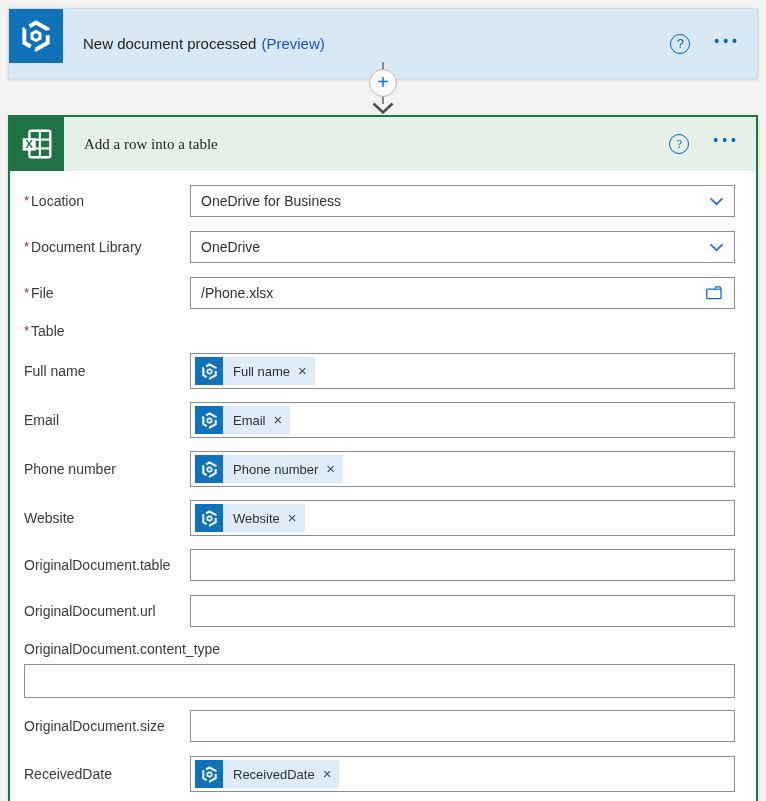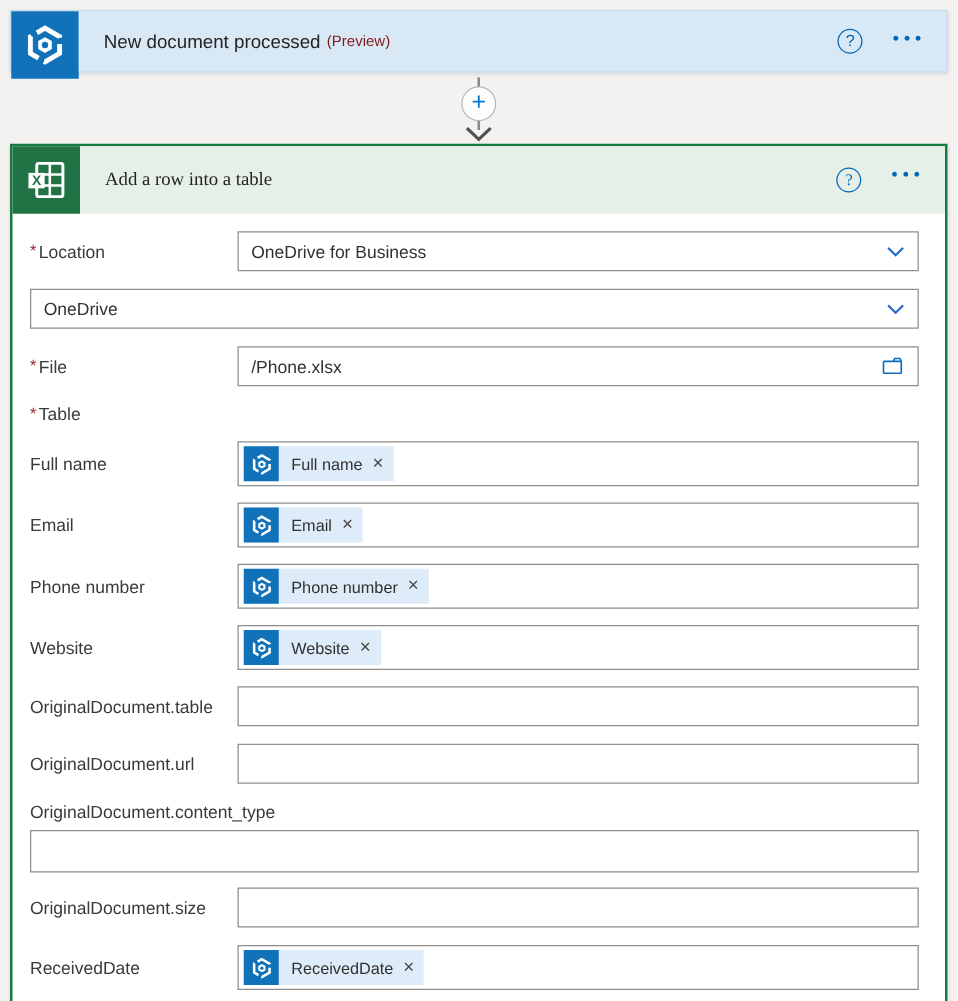--- a/index.html
+++ b/index.html
@@ -6,21 +6,21 @@
   html,body { width:766px; height:801px; overflow:hidden; }
   body {
     background:#f3f2f1;
     font-family:"Liberation Sans","DejaVu Sans",sans-serif;
     position:relative;
     color:#323130;
   }
   
   .card { position:absolute; left:8px; right:8px; background:#fff; }
   .trigger-card {
-    top:8px; height:50px;
+    top:8px; height:71px;
     border:1px solid #c9dcec;
     box-shadow:0 1px 3px rgba(0,0,0,.12);
     display:flex; align-items:stretch;
     background:#d9e8f5;
   }
   .action-card {
     top:115px; height:700px;
     border:2px solid #187a41;
     box-shadow:0 1px 3px rgba(0,0,0,.12);
     background:#fff;
@@ -32,21 +32,21 @@
   }
   .tile-blue  { background:#1172ba; }
   .tile-green { background:#217346; }
   .header-band {
     flex:1; display:flex; align-items:center;
     padding:0 14px 0 20px;
   }
   .band-blue  { background:#d9e8f5; }
   .band-green { background:#e5f0e9;font-family:Liberation Serif, serif; }
   .card-title { font-size:15px; color:#252423; white-space:nowrap; }
-  .title-badge { color:#7f1d1d; margin-left:5px; font-size:12px; }
+  .title-badge { color:#1d4ed8; margin-left:5px; font-size:15px; }
   .header-actions { margin-left:auto; display:flex; align-items:center; gap:22px; }
   .help-icon {
     width:20px; height:20px; border:1.5px solid #0067b8; border-radius:50%;
     color:#0067b8; font-size:13px; line-height:17px; text-align:center;
     cursor:pointer; flex:0 0 auto;
   }
   .more-icon {
     color:#0067b8; font-size:14px; letter-spacing:4px; cursor:pointer;
     font-weight:bold; padding:2px 2px 8px 2px;
   }
@@ -154,20 +154,21 @@
         <div class="input-box">
           <span class="input-value">OneDrive for Business</span>
           <span class="trail-icon">
             <svg width="15" height="9" viewBox="0 0 15 9">
               <path d="M1.5 1.3 L7.5 7.2 L13.5 1.3" fill="none" stroke="#2b6bd0" stroke-width="1.7"></path>
             </svg>
           </span>
         </div>
       </div>
       <div class="field-row">
+        <span class="field-label"><span class="req">*</span>Document Library</span>
         <div class="input-box">
           <span class="input-value">OneDrive</span>
           <span class="trail-icon">
             <svg width="15" height="9" viewBox="0 0 15 9">
               <path d="M1.5 1.3 L7.5 7.2 L13.5 1.3" fill="none" stroke="#2b6bd0" stroke-width="1.7"></path>
             </svg>
           </span>
         </div>
       </div>
       <div class="field-row">

